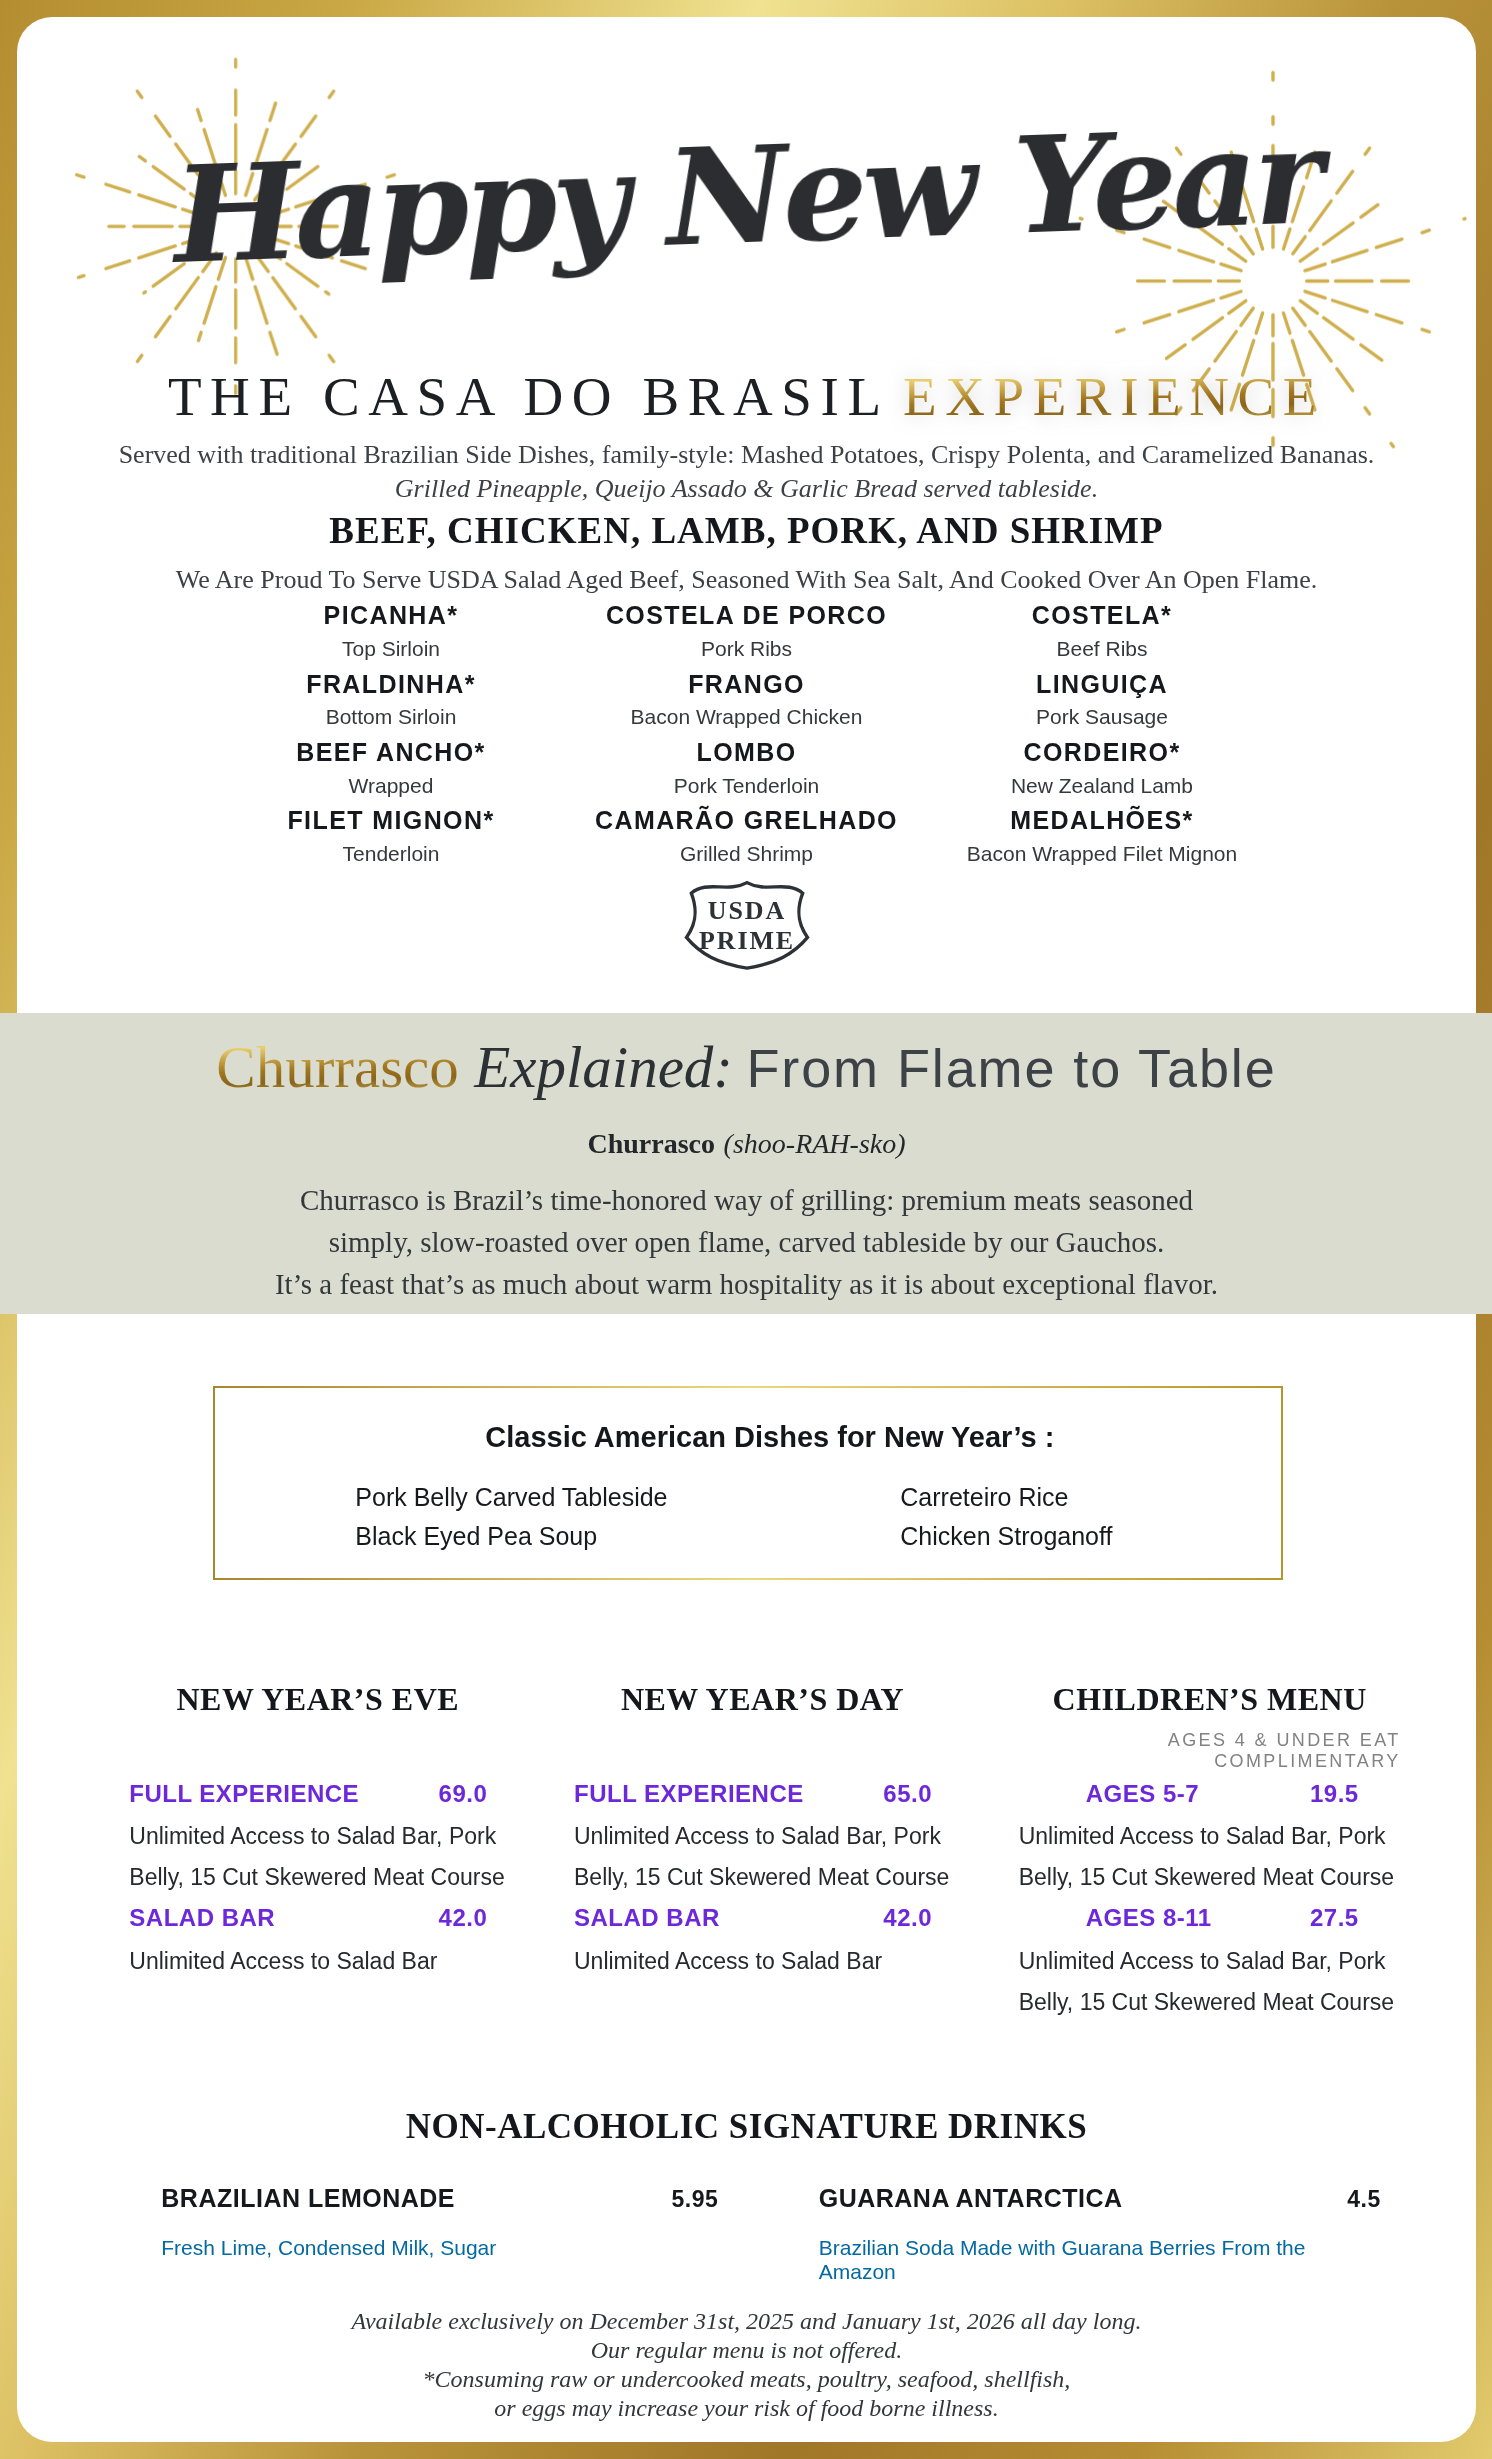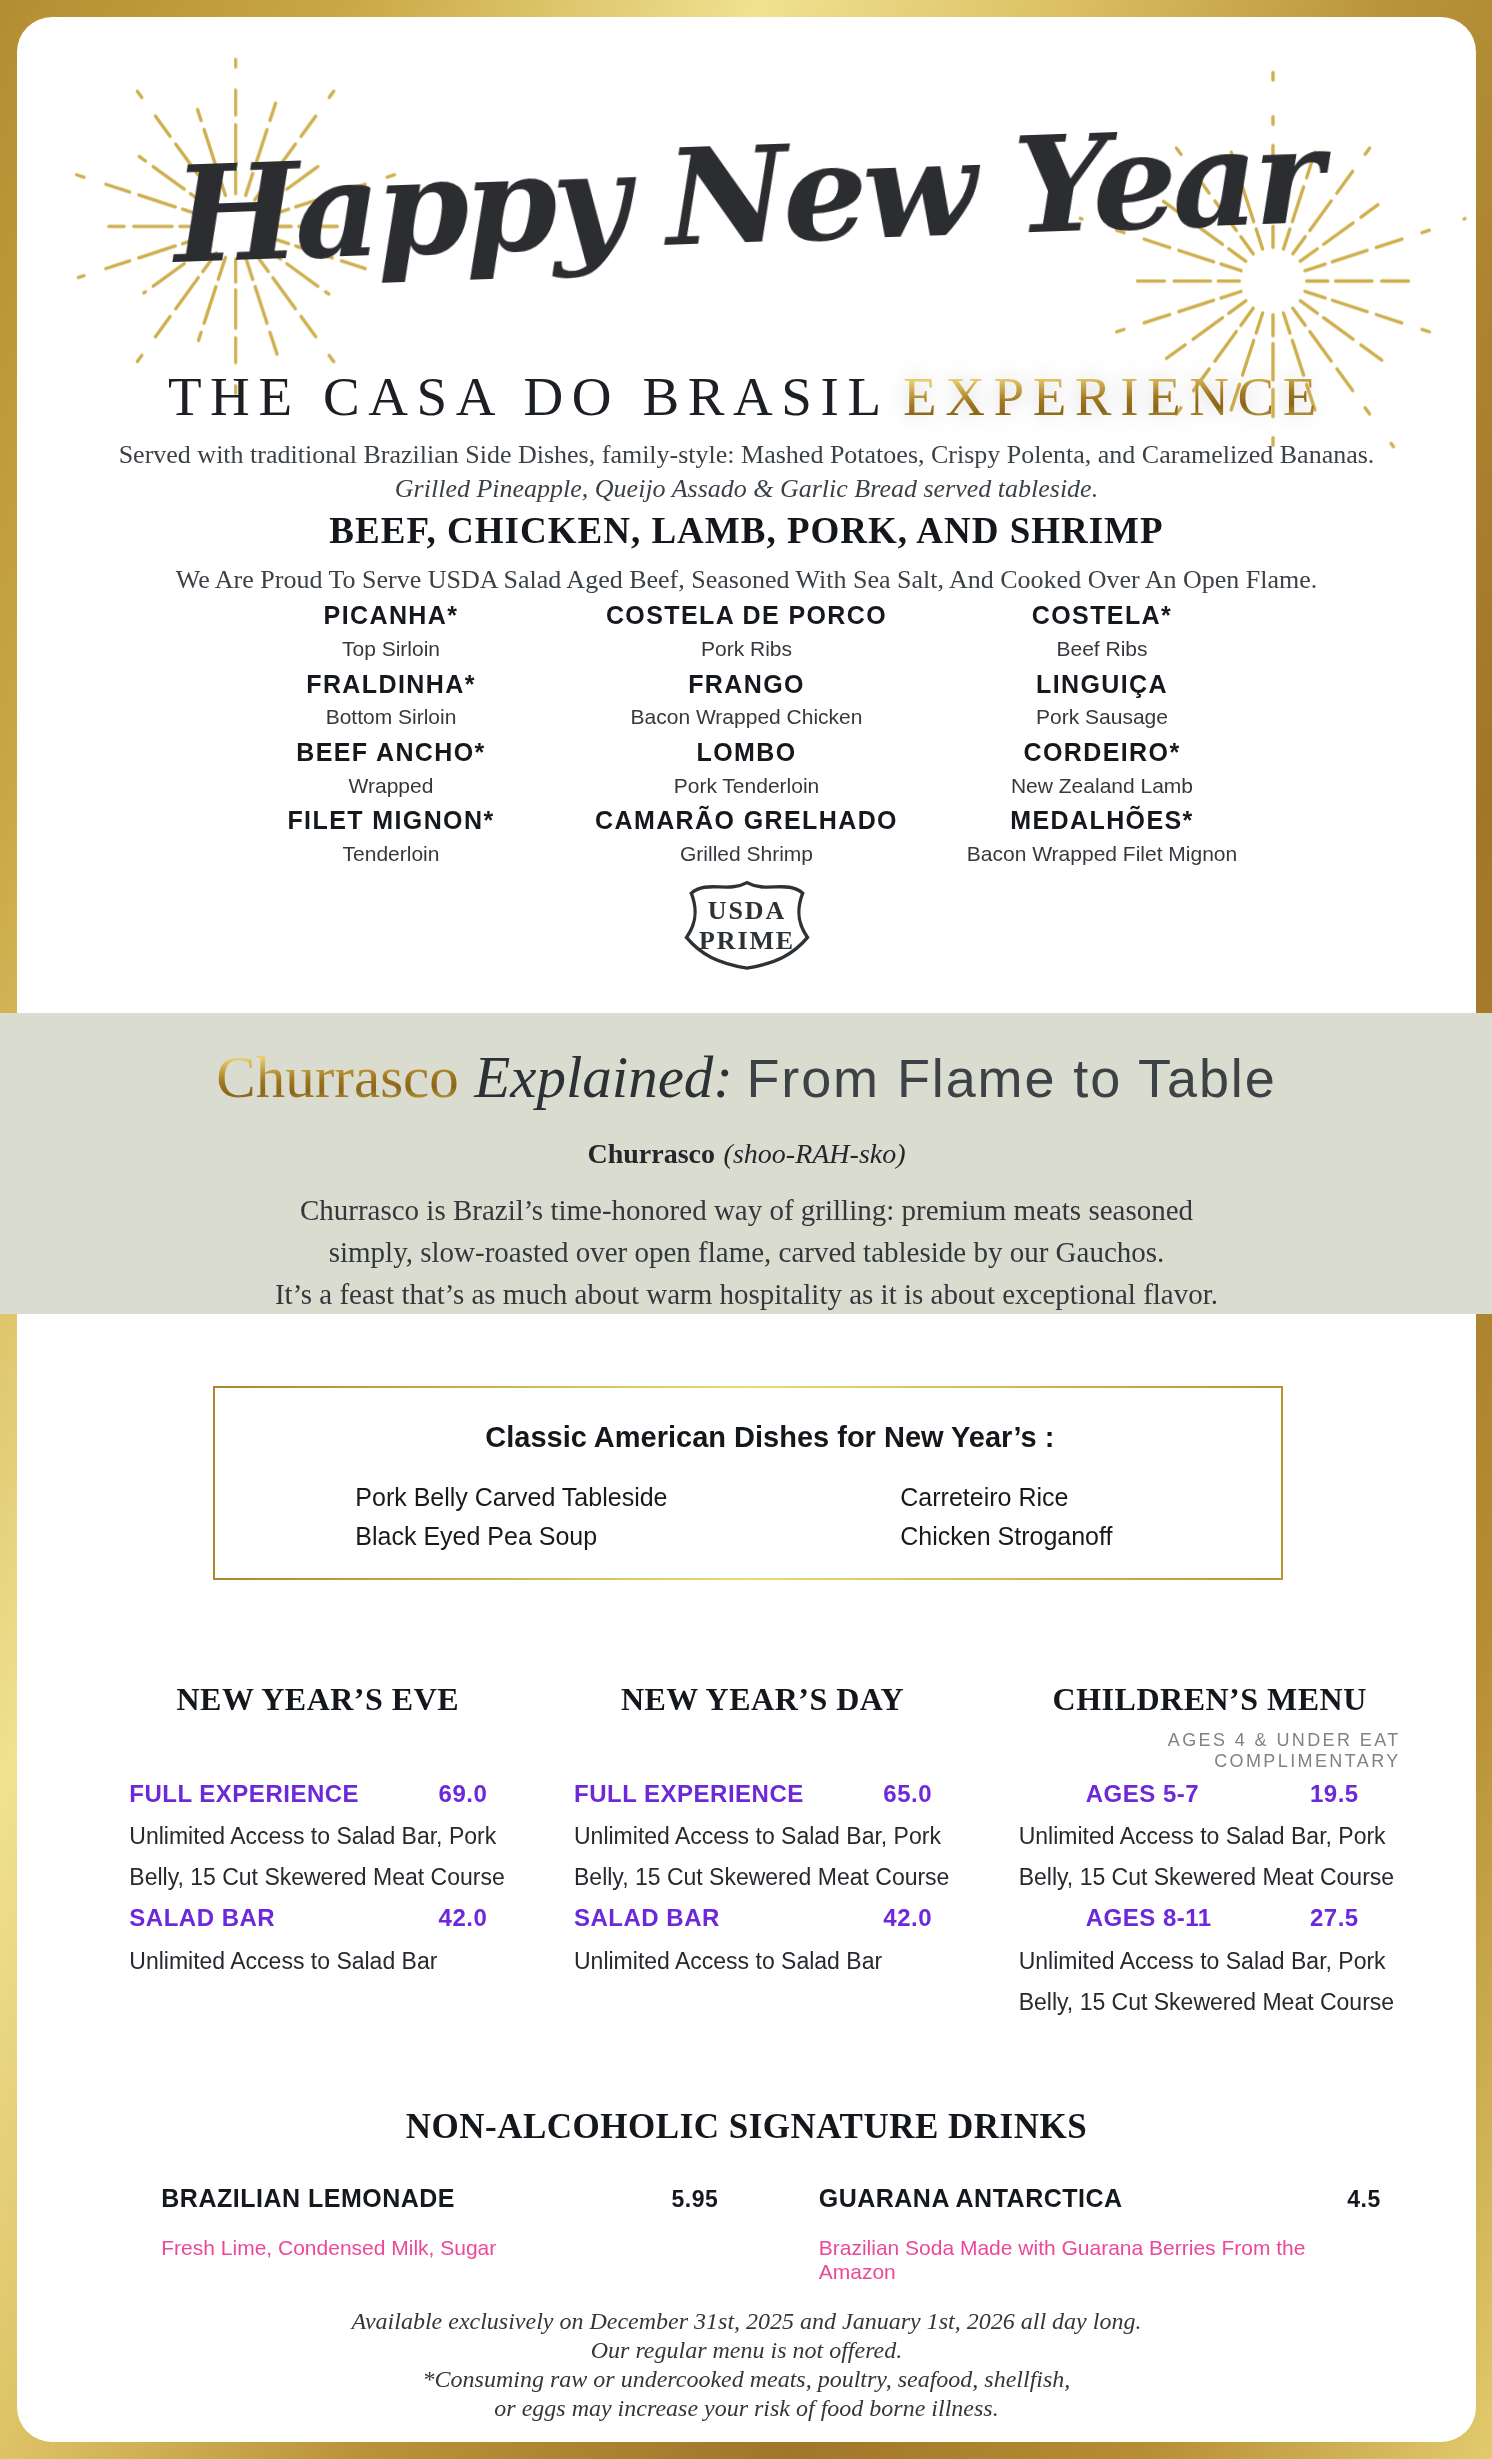--- a/index.html
+++ b/index.html
@@ -33,21 +33,21 @@
     display:grid;grid-template-columns:317px 394px 317px;row-gap:8.6px;z-index:1;}
   .cell{text-align:center;}
   .meat-name{font-size:25px;font-weight:700;letter-spacing:1.4px;color:#15181c;}
   .meat-desc{font-size:21px;color:#35383c;margin-top:6.7px;}
 
   
   .badge{position:absolute;top:857px;left:50%;transform:translateX(-50%);}
 
   
   .band{position:absolute;top:996px;left:-17.3px;right:-17.3px;height:301px;background:#dbdcd0;z-index:3;text-align:center;}
-  .band-title{margin-top:35px;font-size:59px;line-height:1;}
+  .band-title{margin-top:25px;font-size:59px;line-height:1;}
   .band-title .b-gold{font-family:"Liberation Serif",serif;}
   .band-title .b-ital{font-family:"Liberation Serif",serif;font-style:italic;color:#2c3135;margin-left:15.4px;}
   .band-title .b-rest{font-family:"Liberation Sans",sans-serif;font-weight:400;font-size:54px;color:#3d4247;letter-spacing:1.9px;margin-left:13.4px;}
   .band-pron{margin-top:31px;font-size:28px;color:#23272b;}
   .band-pron .p-bold{font-family:"Liberation Serif",serif;font-weight:700;}
   .band-pron .p-ital{font-family:"Liberation Serif",serif;font-style:italic;margin-left:8.6px;}
   .band-body{margin-top:19px;font-family:"Liberation Serif",serif;font-size:29px;line-height:42px;color:#33383c;}
 
   
   .classic{position:absolute;top:1369px;left:196px;width:1066px;height:190px;
@@ -70,21 +70,21 @@
   .pdesc.tall{min-height:83px;}
 
   
   .drinks{top:2090px;z-index:1;}
   .drinks-h{font-family:"Liberation Serif",serif;font-weight:700;font-size:35px;letter-spacing:0.5px;color:#14171b;}
   .drink-rows{margin-top:37px;display:flex;justify-content:space-between;padding-left:144px;padding-right:95px;text-align:left;}
   .dblock-a{width:557px;}
   .dblock-b{width:562px;}
   .drow{display:flex;justify-content:space-between;align-items:baseline;font-weight:700;font-size:25px;letter-spacing:0.5px;color:#15181c;}
   .drow .dpr{font-size:23px;}
-  .ddesc{margin-top:23px;font-size:21px;color:#ec4899;}
+  .ddesc{margin-top:23px;font-size:21px;color:#0369a1;}
 
   
   .footer{top:2290px;font-family:"Liberation Serif",serif;font-style:italic;font-size:24px;line-height:29px;color:#33373b;z-index:1;}
 </style>
 </head>
 <body>
 
 <div class="canvas">
   <div class="page">
 

